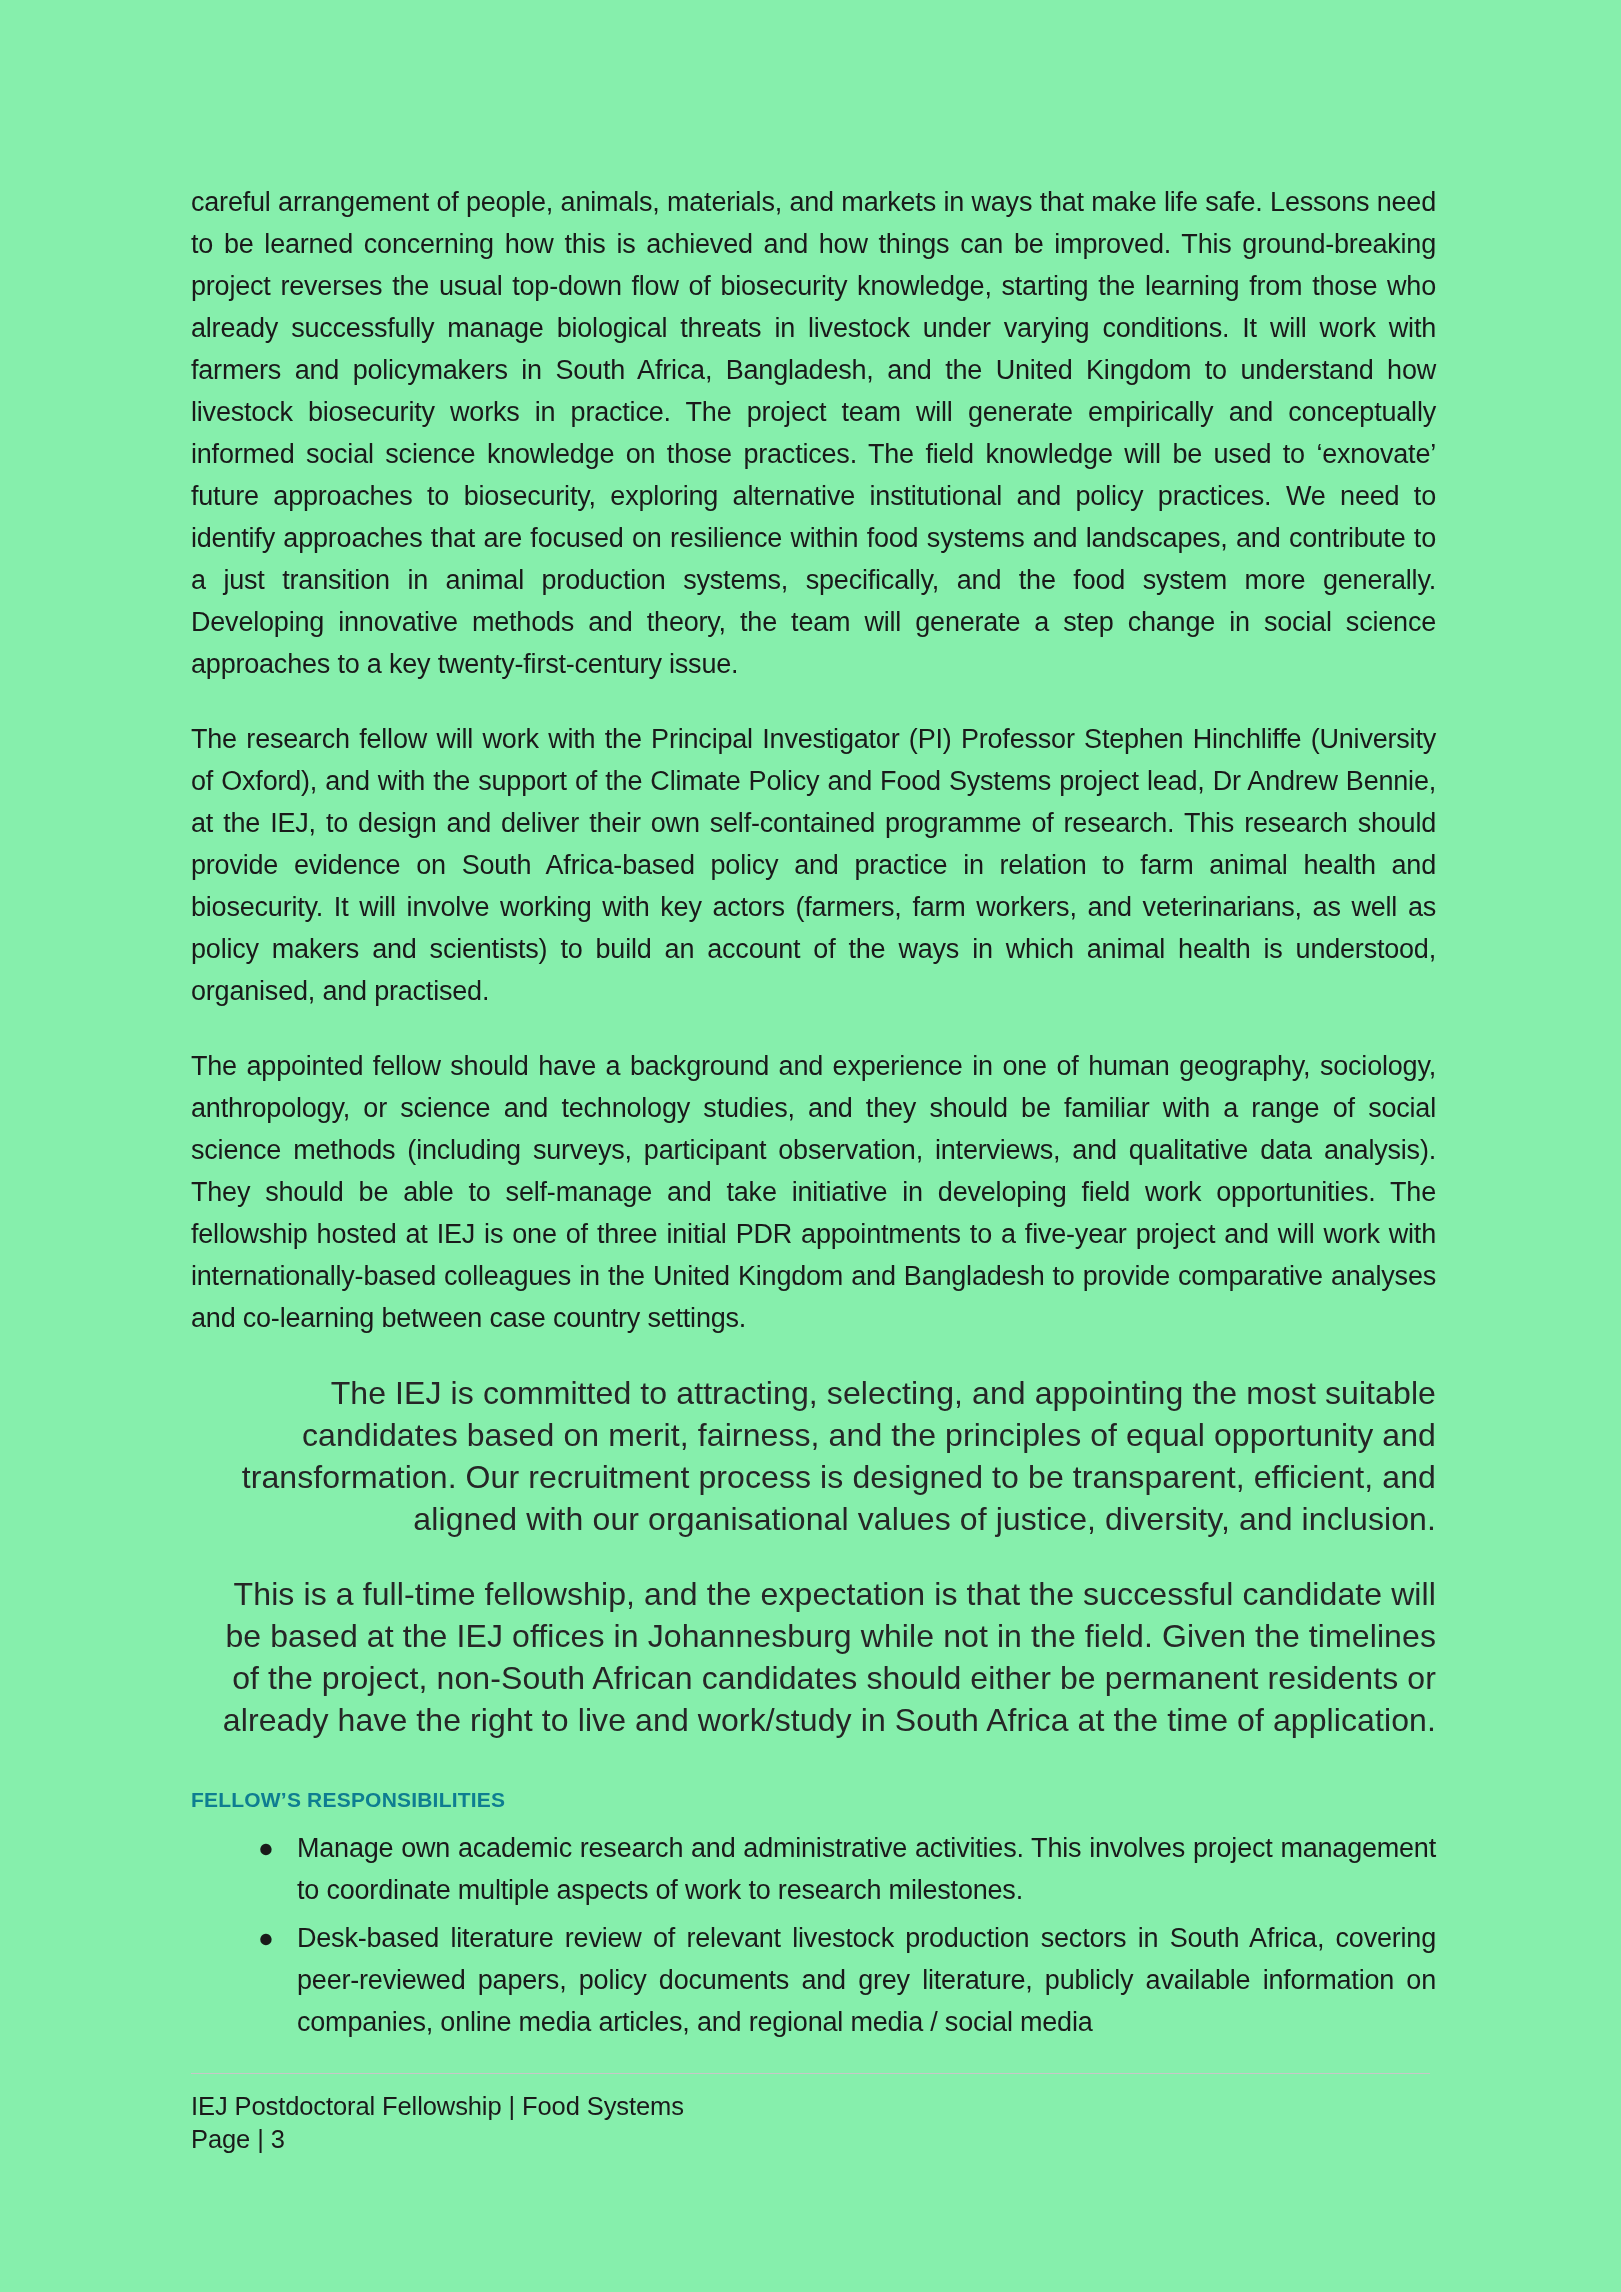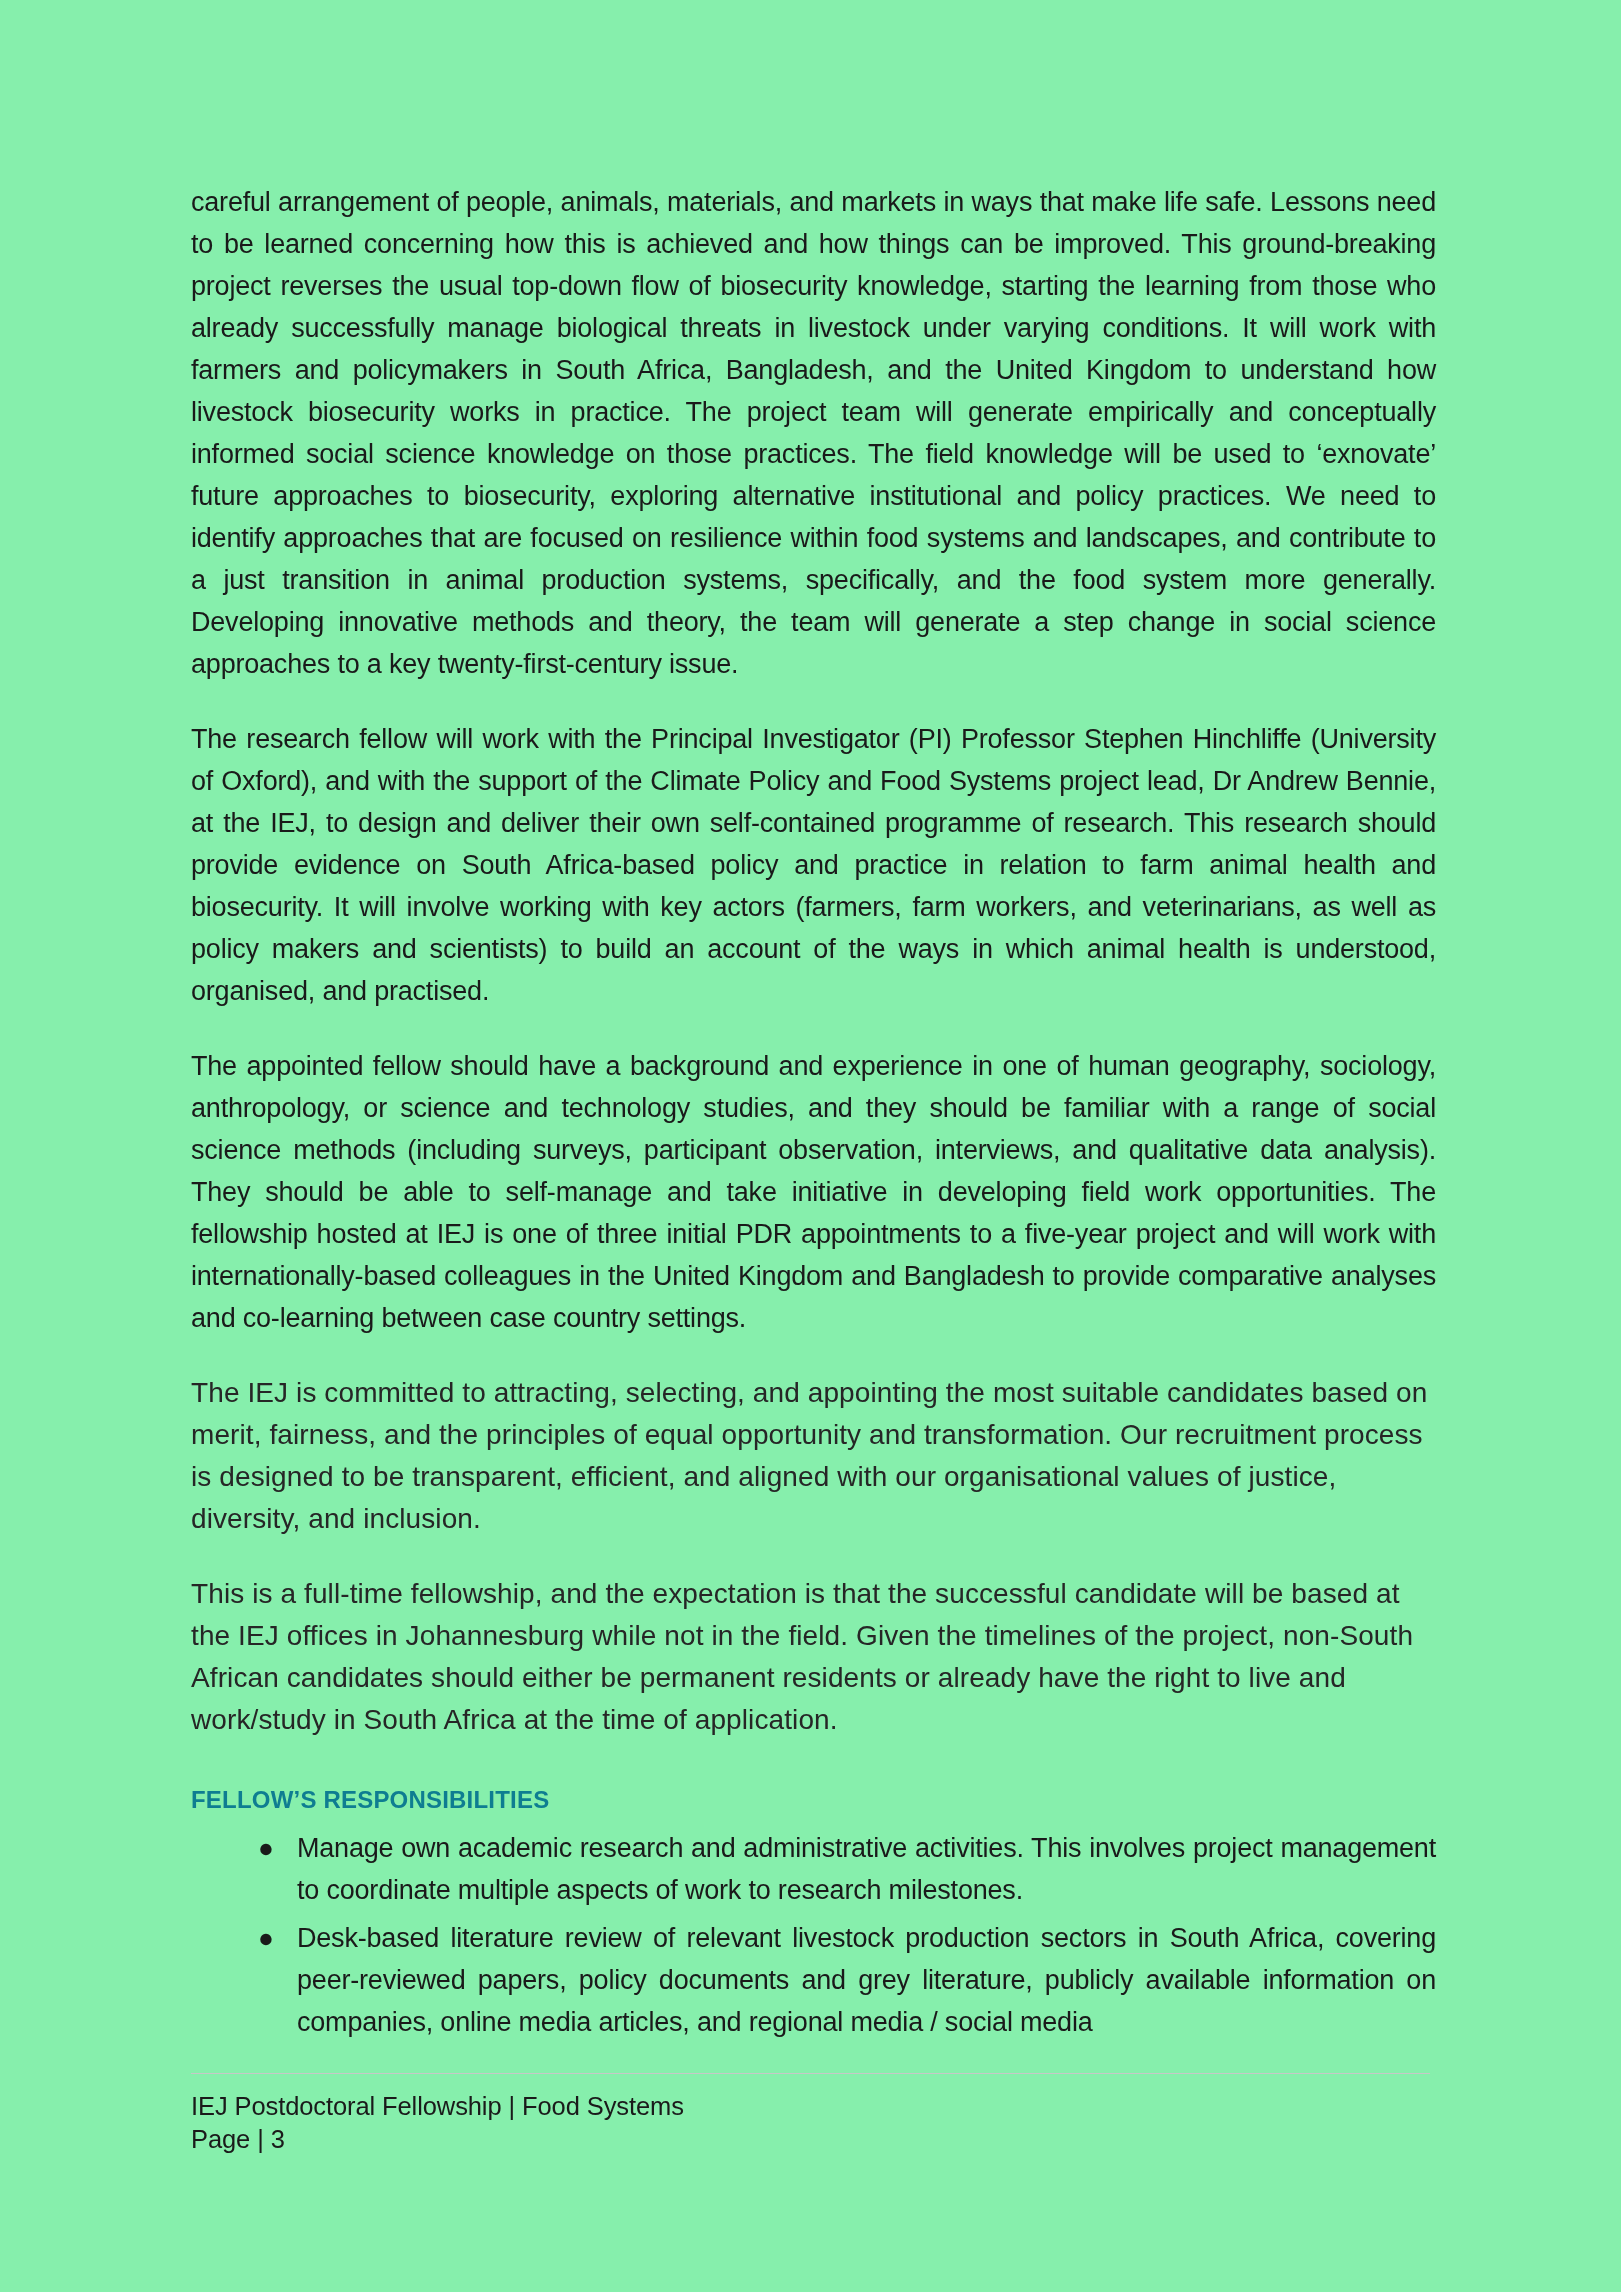--- a/index.html
+++ b/index.html
@@ -29,30 +29,30 @@
     color: #1a1a1a;
     text-align: justify;
     text-justify: inter-word;
     letter-spacing: -0.2px;
     font-stretch: semi-condensed;
   }
   p.body:last-child { margin-bottom: 0; }
 
   p.alt {
     margin: 0 0 33px 0;
-    font-size: 28px;
+    font-size: 32px;
     line-height: 42px;
     color: #262626;
-    text-align: left;
+    text-align: right;
     letter-spacing: 0.1px;
   }
 
   h2.section-heading {
     margin: 37px 0 5.9px 0;
-    font-size: 24px;
+    font-size: 21px;
     line-height: 43px;
     font-weight: bold;
     color: #0e7d91;
     letter-spacing: 0.2px;
     text-transform: none;
   }
 
   ul.bullets {
     margin: 3.9px 0 0 0;
     padding: 0;

